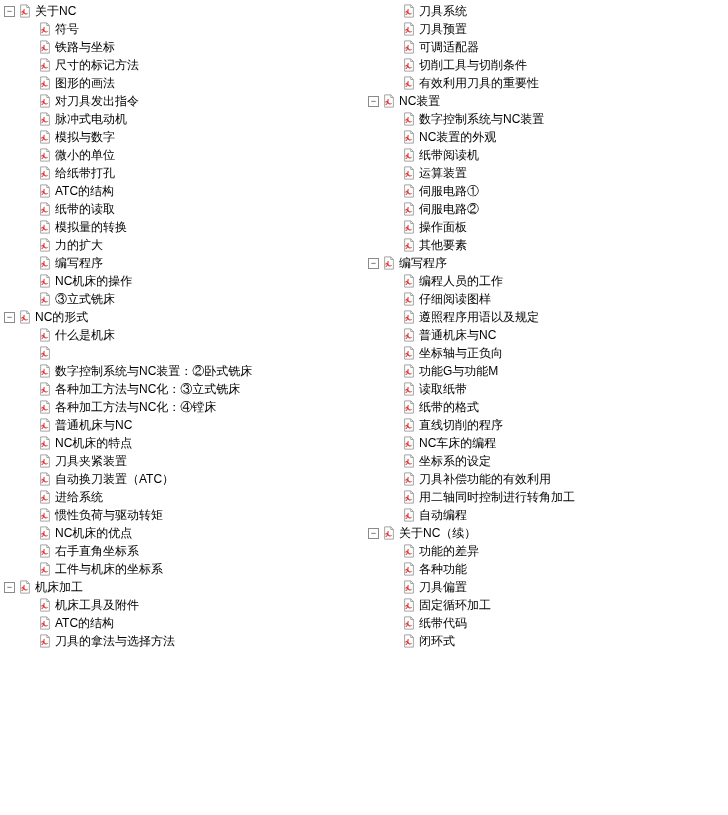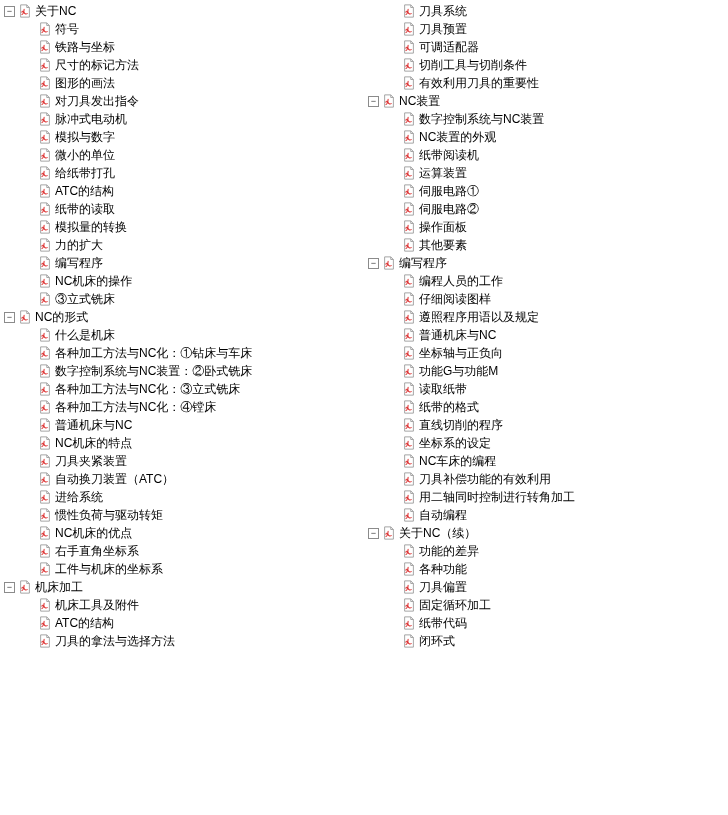--- a/index.html
+++ b/index.html
@@ -289,21 +289,20 @@
     <div class="node">
       <span class="indent" style="width: 24px;"></span>
       <span class="toggle-spacer"></span>
       <span class="pdf-icon">
         <svg viewBox="0 0 16 16" width="14" height="14">
           <path d="M3 1 h7 l3 3 v11 h-10 z" fill="#fff" stroke="#999" stroke-width="1"></path>
           <path d="M10 1 v3 h3" fill="none" stroke="#999" stroke-width="1"></path>
           <path d="M4.5 9.5 c0-2 2.5-1 2.5 0 c0 1.5 2 2.5 3.5 1.5 M7 6 c0 3 -1.5 6 -2.5 6" stroke="#d33" stroke-width="1.2" fill="none" stroke-linecap="round"></path>
         </svg>
       </span>
-      <span class="label">各种加工方法与NC化：①钻床与车床</span>
     </div>
     <div class="node">
       <span class="indent" style="width: 24px;"></span>
       <span class="toggle-spacer"></span>
       <span class="pdf-icon">
         <svg viewBox="0 0 16 16" width="14" height="14">
           <path d="M3 1 h7 l3 3 v11 h-10 z" fill="#fff" stroke="#999" stroke-width="1"></path>
           <path d="M10 1 v3 h3" fill="none" stroke="#999" stroke-width="1"></path>
           <path d="M4.5 9.5 c0-2 2.5-1 2.5 0 c0 1.5 2 2.5 3.5 1.5 M7 6 c0 3 -1.5 6 -2.5 6" stroke="#d33" stroke-width="1.2" fill="none" stroke-linecap="round"></path>
         </svg>
@@ -783,33 +782,33 @@
     <div class="node">
       <span class="indent" style="width: 24px;"></span>
       <span class="toggle-spacer"></span>
       <span class="pdf-icon">
         <svg viewBox="0 0 16 16" width="14" height="14">
           <path d="M3 1 h7 l3 3 v11 h-10 z" fill="#fff" stroke="#999" stroke-width="1"></path>
           <path d="M10 1 v3 h3" fill="none" stroke="#999" stroke-width="1"></path>
           <path d="M4.5 9.5 c0-2 2.5-1 2.5 0 c0 1.5 2 2.5 3.5 1.5 M7 6 c0 3 -1.5 6 -2.5 6" stroke="#d33" stroke-width="1.2" fill="none" stroke-linecap="round"></path>
         </svg>
       </span>
+      <span class="label">NC车床的编程</span>
+    </div>
+    <div class="node">
+      <span class="indent" style="width: 24px;"></span>
+      <span class="toggle-spacer"></span>
+      <span class="pdf-icon">
+        <svg viewBox="0 0 16 16" width="14" height="14">
+          <path d="M3 1 h7 l3 3 v11 h-10 z" fill="#fff" stroke="#999" stroke-width="1"></path>
+          <path d="M10 1 v3 h3" fill="none" stroke="#999" stroke-width="1"></path>
+          <path d="M4.5 9.5 c0-2 2.5-1 2.5 0 c0 1.5 2 2.5 3.5 1.5 M7 6 c0 3 -1.5 6 -2.5 6" stroke="#d33" stroke-width="1.2" fill="none" stroke-linecap="round"></path>
+        </svg>
+      </span>
       <span class="label">坐标系的设定</span>
-    </div>
-    <div class="node">
-      <span class="indent" style="width: 24px;"></span>
-      <span class="toggle-spacer"></span>
-      <span class="pdf-icon">
-        <svg viewBox="0 0 16 16" width="14" height="14">
-          <path d="M3 1 h7 l3 3 v11 h-10 z" fill="#fff" stroke="#999" stroke-width="1"></path>
-          <path d="M10 1 v3 h3" fill="none" stroke="#999" stroke-width="1"></path>
-          <path d="M4.5 9.5 c0-2 2.5-1 2.5 0 c0 1.5 2 2.5 3.5 1.5 M7 6 c0 3 -1.5 6 -2.5 6" stroke="#d33" stroke-width="1.2" fill="none" stroke-linecap="round"></path>
-        </svg>
-      </span>
-      <span class="label">NC车床的编程</span>
     </div>
     <div class="node">
       <span class="indent" style="width: 24px;"></span>
       <span class="toggle-spacer"></span>
       <span class="pdf-icon">
         <svg viewBox="0 0 16 16" width="14" height="14">
           <path d="M3 1 h7 l3 3 v11 h-10 z" fill="#fff" stroke="#999" stroke-width="1"></path>
           <path d="M10 1 v3 h3" fill="none" stroke="#999" stroke-width="1"></path>
           <path d="M4.5 9.5 c0-2 2.5-1 2.5 0 c0 1.5 2 2.5 3.5 1.5 M7 6 c0 3 -1.5 6 -2.5 6" stroke="#d33" stroke-width="1.2" fill="none" stroke-linecap="round"></path>
         </svg>

